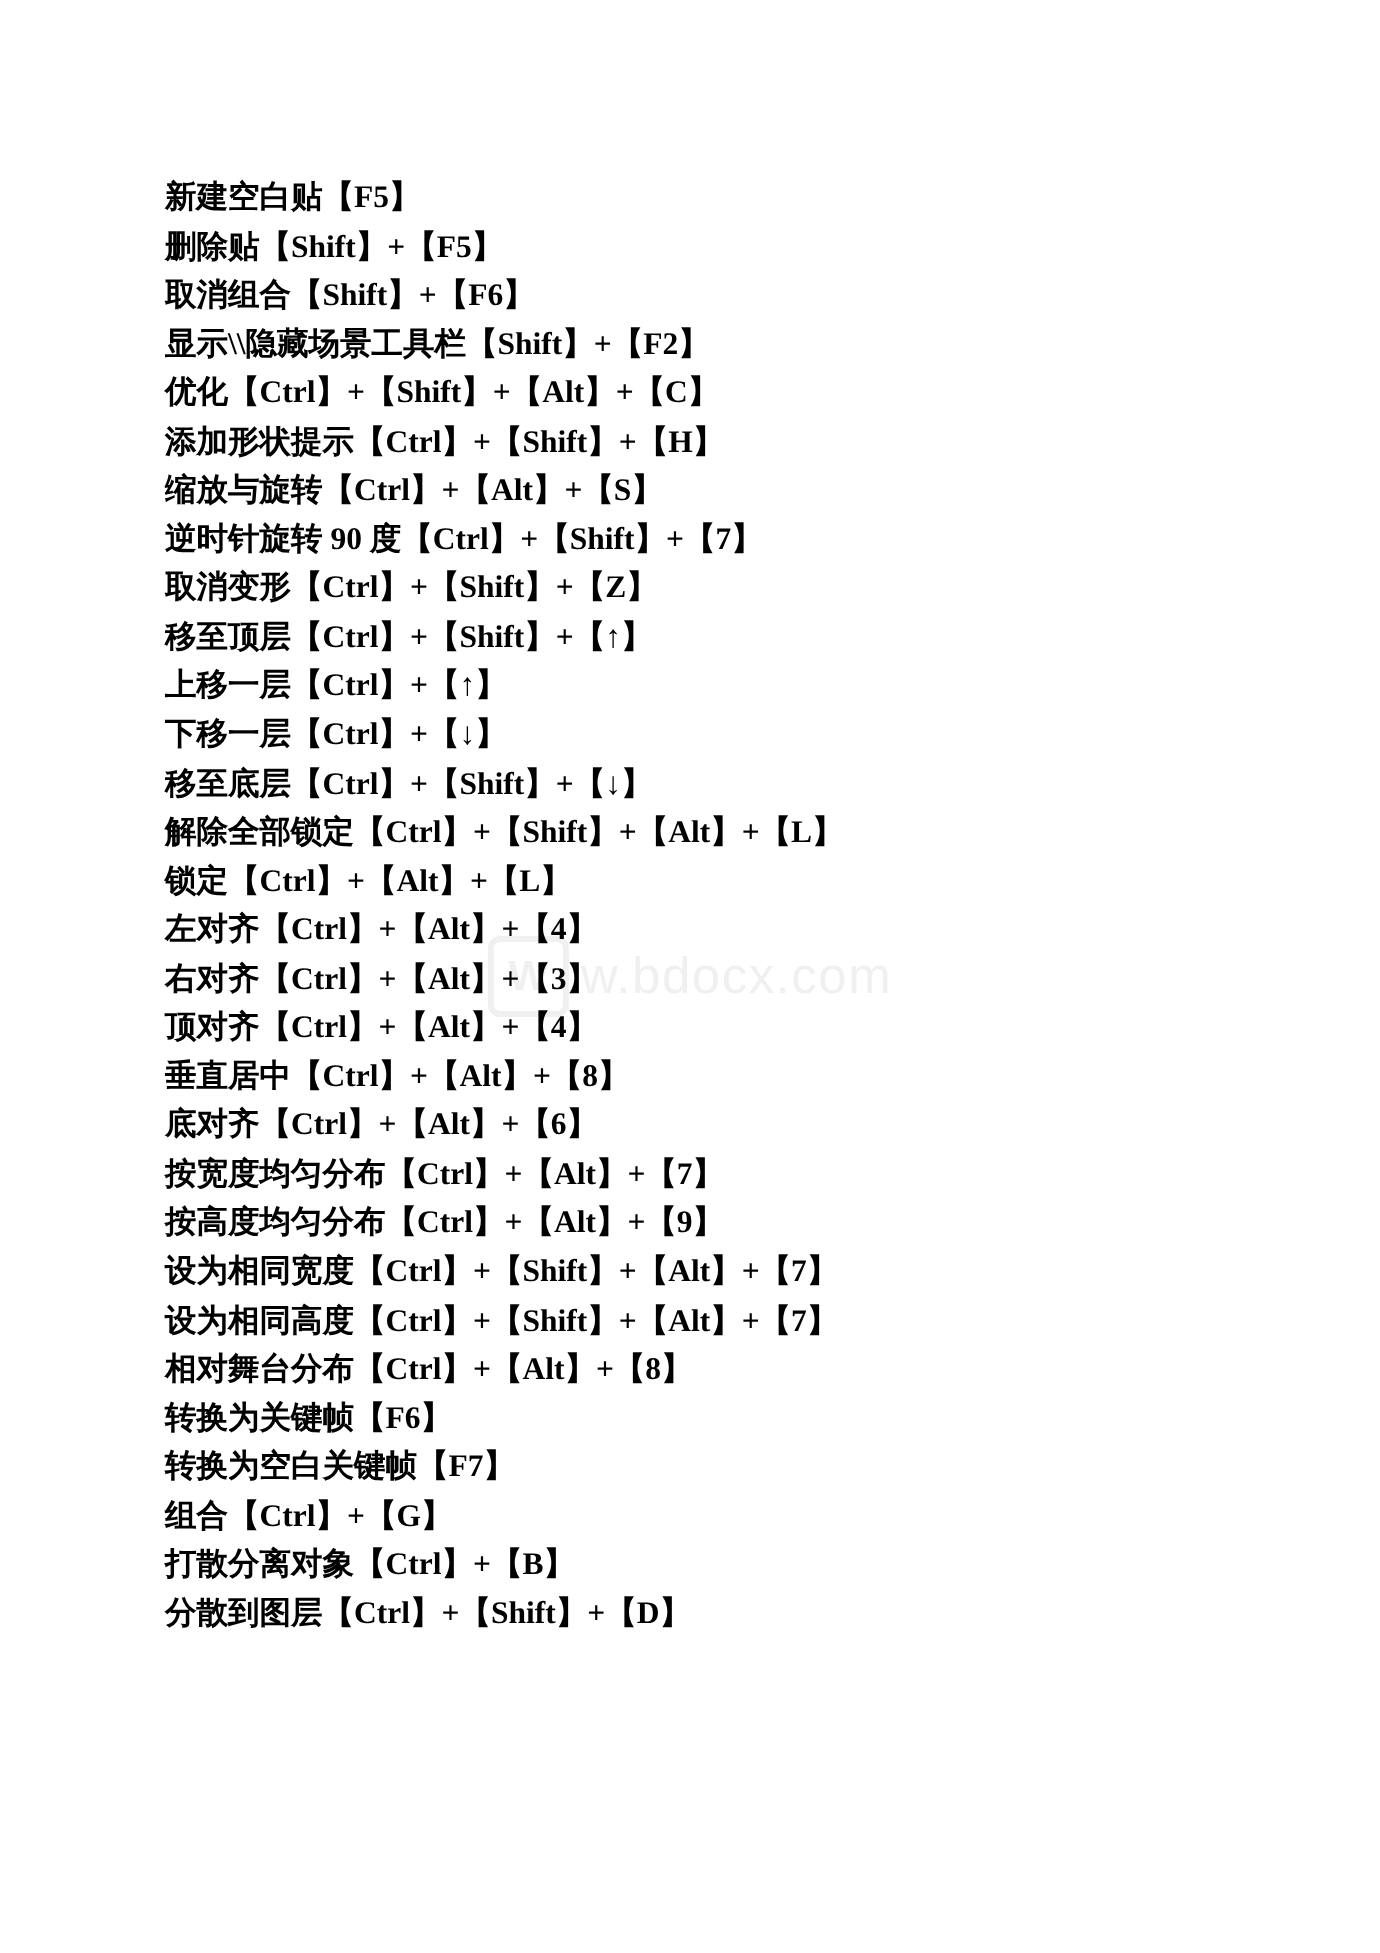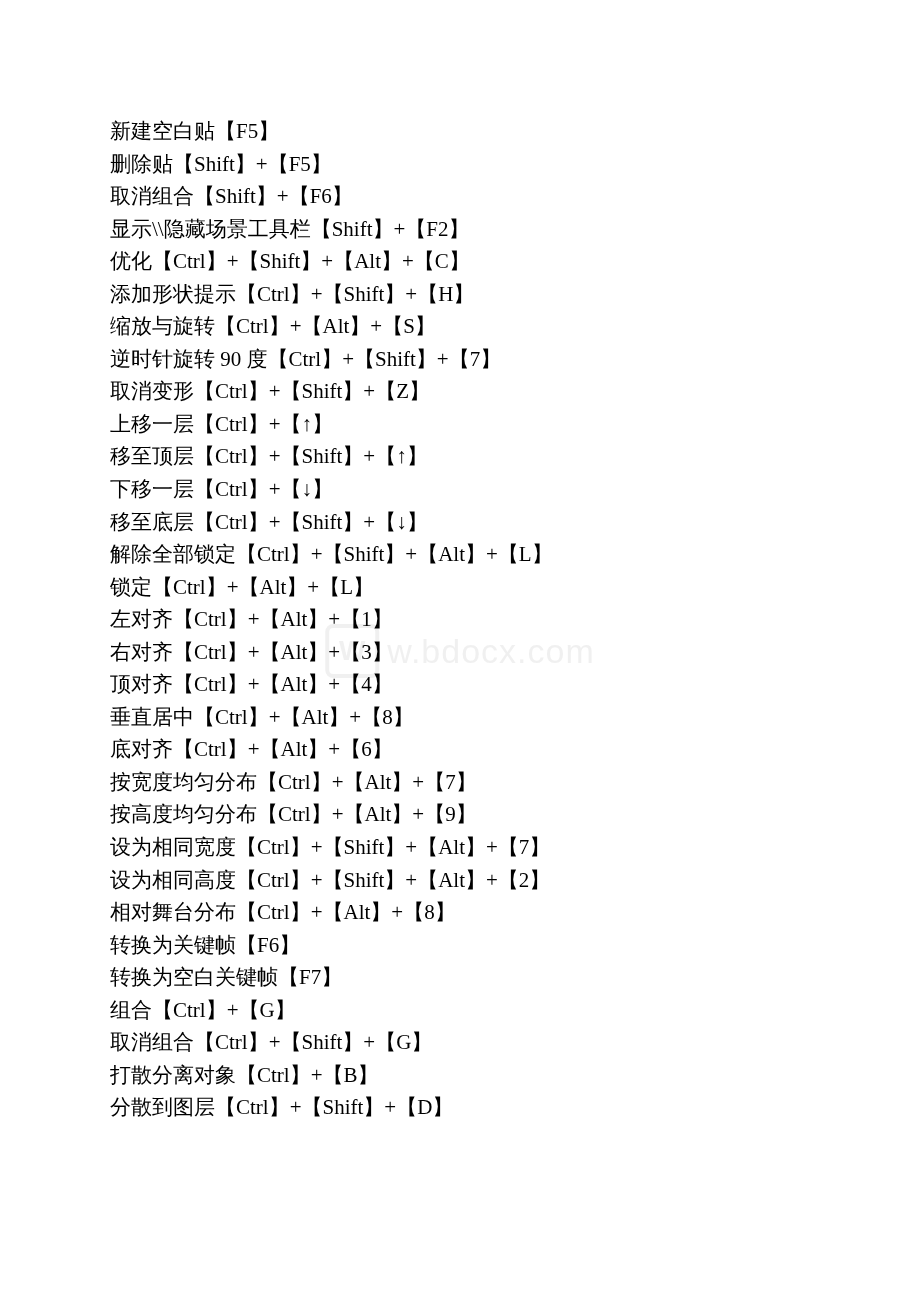--- a/index.html
+++ b/index.html
@@ -10,20 +10,21 @@
     font-family: "SimSun", "宋体", "Times New Roman", serif;
     font-size: 21px;
     line-height: 1.55;
     color: #000000;
     padding: 115px 110px 0 110px;
     position: relative;
   }
   .content {
     position: relative;
     z-index: 2;
+    font-weight: bold;
   }
   .line {
     white-space: nowrap;
   }
   .watermark {
     position: absolute;
     left: 50%;
     top: 50%;
     transform: translate(-50%, -50%);
     z-index: 1;
@@ -64,35 +65,34 @@
 <div class="content" id="shortcut-container">
     <div class="line">新建空白贴【F5】</div>
     <div class="line">删除贴【Shift】+【F5】</div>
     <div class="line">取消组合【Shift】+【F6】</div>
     <div class="line">显示\\隐藏场景工具栏【Shift】+【F2】</div>
     <div class="line">优化【Ctrl】+【Shift】+【Alt】+【C】</div>
     <div class="line">添加形状提示【Ctrl】+【Shift】+【H】</div>
     <div class="line">缩放与旋转【Ctrl】+【Alt】+【S】</div>
     <div class="line">逆时针旋转 90 度【Ctrl】+【Shift】+【7】</div>
     <div class="line">取消变形【Ctrl】+【Shift】+【Z】</div>
+    <div class="line">移至顶层【Ctrl】+【Shift】+【↑】</div>
     <div class="line">上移一层【Ctrl】+【↑】</div>
-    <div class="line">移至顶层【Ctrl】+【Shift】+【↑】</div>
     <div class="line">下移一层【Ctrl】+【↓】</div>
     <div class="line">移至底层【Ctrl】+【Shift】+【↓】</div>
     <div class="line">解除全部锁定【Ctrl】+【Shift】+【Alt】+【L】</div>
     <div class="line">锁定【Ctrl】+【Alt】+【L】</div>
-    <div class="line">左对齐【Ctrl】+【Alt】+【1】</div>
+    <div class="line">左对齐【Ctrl】+【Alt】+【4】</div>
     <div class="line">右对齐【Ctrl】+【Alt】+【3】</div>
     <div class="line">顶对齐【Ctrl】+【Alt】+【4】</div>
     <div class="line">垂直居中【Ctrl】+【Alt】+【8】</div>
     <div class="line">底对齐【Ctrl】+【Alt】+【6】</div>
     <div class="line">按宽度均匀分布【Ctrl】+【Alt】+【7】</div>
     <div class="line">按高度均匀分布【Ctrl】+【Alt】+【9】</div>
     <div class="line">设为相同宽度【Ctrl】+【Shift】+【Alt】+【7】</div>
-    <div class="line">设为相同高度【Ctrl】+【Shift】+【Alt】+【2】</div>
+    <div class="line">设为相同高度【Ctrl】+【Shift】+【Alt】+【7】</div>
     <div class="line">相对舞台分布【Ctrl】+【Alt】+【8】</div>
     <div class="line">转换为关键帧【F6】</div>
     <div class="line">转换为空白关键帧【F7】</div>
     <div class="line">组合【Ctrl】+【G】</div>
-    <div class="line">取消组合【Ctrl】+【Shift】+【G】</div>
     <div class="line">打散分离对象【Ctrl】+【B】</div>
     <div class="line">分散到图层【Ctrl】+【Shift】+【D】</div>
   </div>
 
 </body></html>

